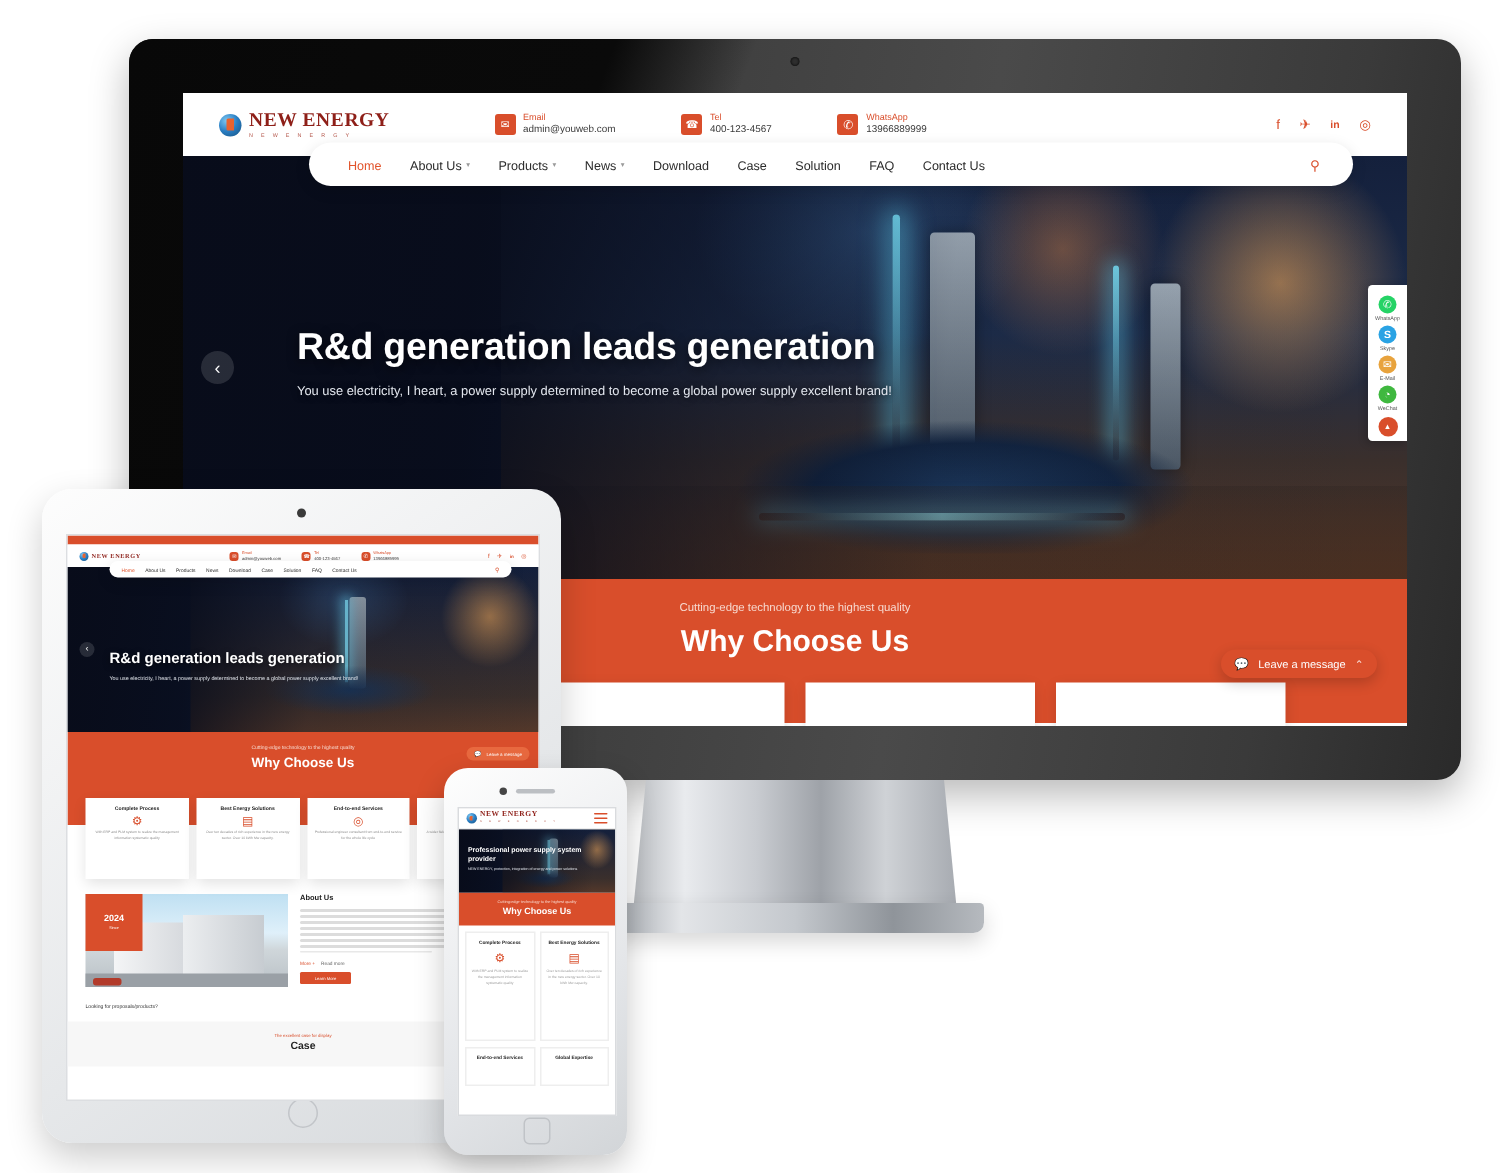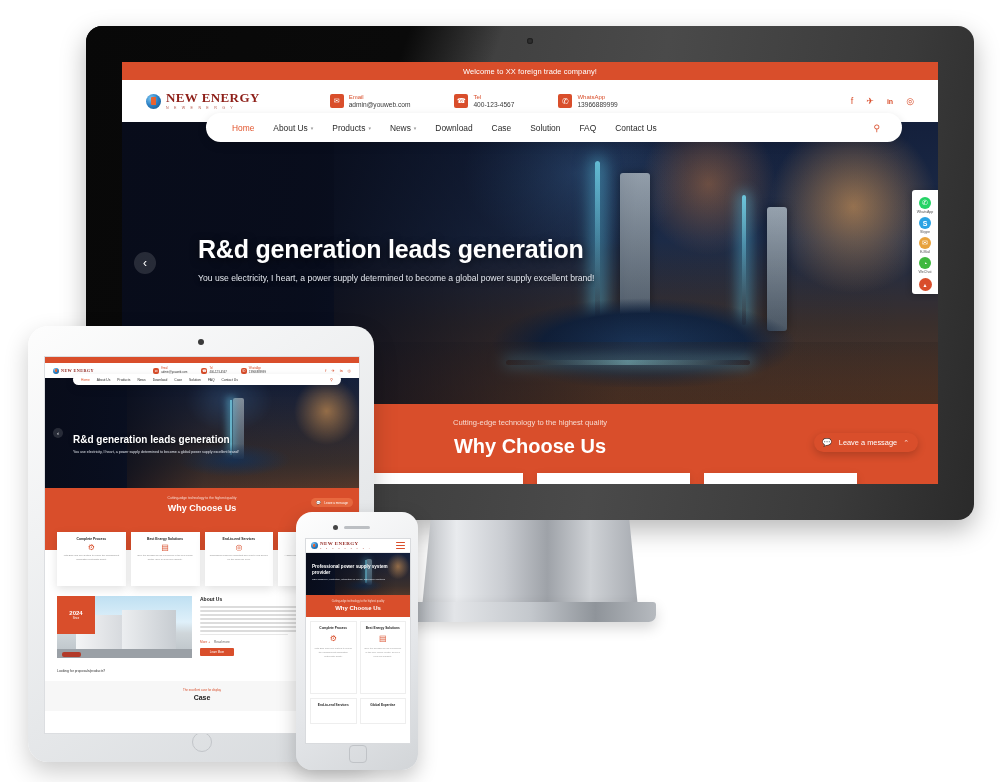--- a/index.html
+++ b/index.html
@@ -116,23 +116,20 @@
 
 <div class="stage">
 
   <div class="monitor">
     <div class="monitor-bezel"></div>
     <div class="cam"></div>
 
     <div class="screen">
       <div class="site">
 
-        <div class="topbar" style="height:18px;font-size:7.5px;">
-          <span>Welcome to XX foreign trade company!</span>
-        </div>
 
         <div class="headrow" style="height:42px;padding:0 24px;">
           <div class="logo">
             <div class="logo-mark" style="width:15px;height:15px;margin-right:5px;"></div>
             <div class="logo-txt">
               <div class="logo-name" style="font-size:13px;line-height:14px;">NEW ENERGY</div>
               <div class="logo-sub" style="font-size:3.6px;line-height:6px;">N E W   E N E R G Y</div>
             </div>
           </div>
 

